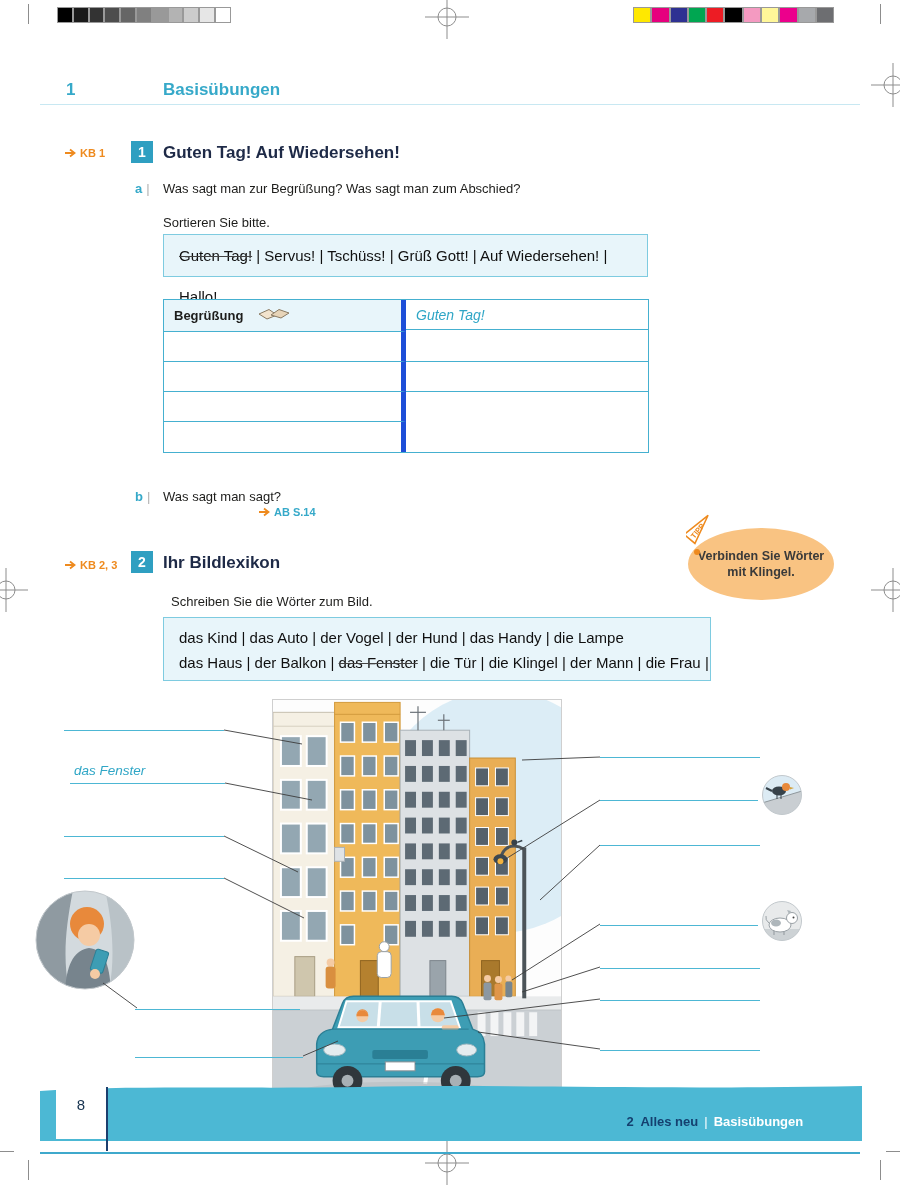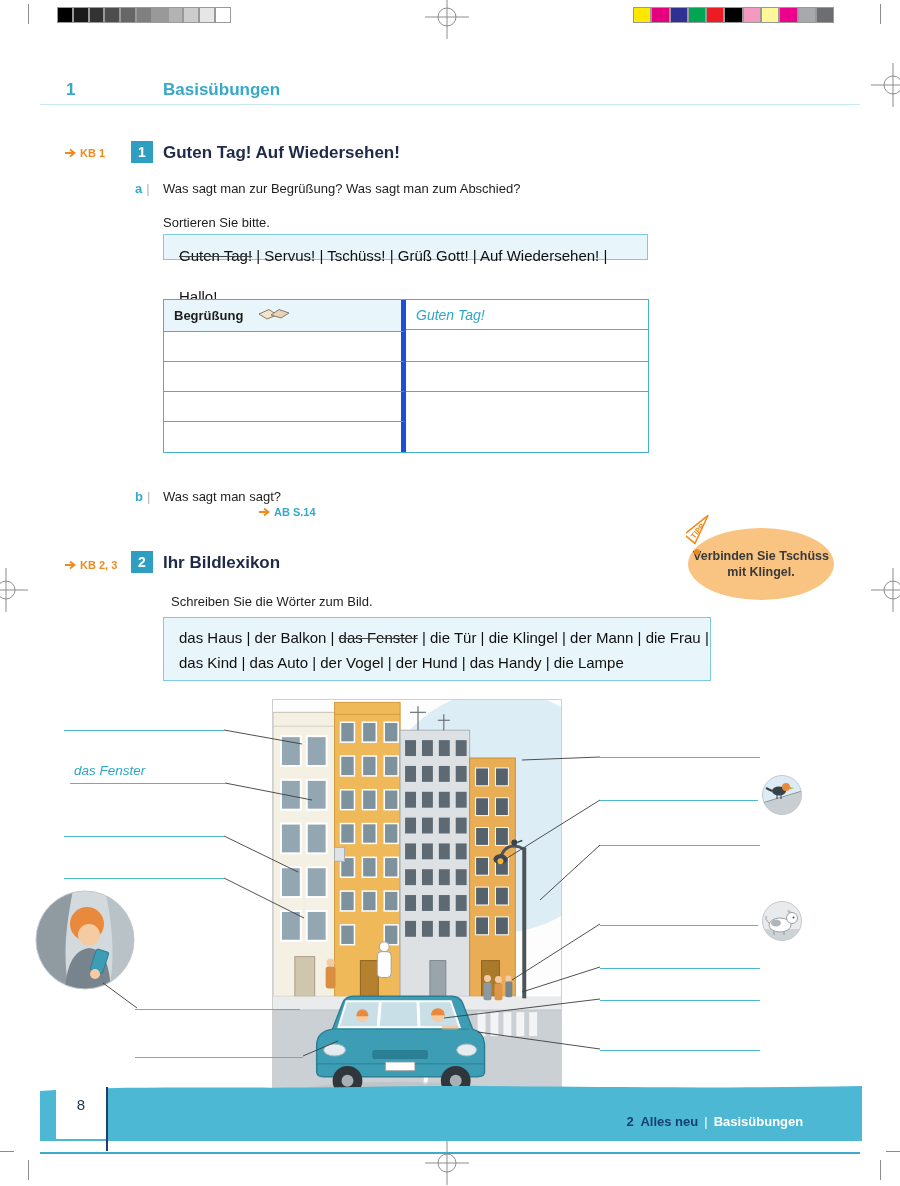--- a/index.html
+++ b/index.html
@@ -148,21 +148,21 @@
 
   <div class="badge" style="left:131px;top:141px;">1</div>
   <div class="ex-title" style="left:163px;top:143px;">Guten Tag! Auf Wiedersehen!</div>
 
   <div class="sub-label" style="left:135px;top:181px;">
     <span class="lbl">a</span><span class="pipe">|</span>
   </div>
   <div class="body-text" style="left:163px;top:181px;">Was sagt man zur Begrüßung? Was sagt man zum Abschied?</div>
   <div class="body-text" style="left:163px;top:215px;">Sortieren Sie bitte.</div>
 
-  <div class="wordbox" style="left:163px;top:234px;width:485px;height:26px;line-height:41px;">
+  <div class="wordbox" style="left:163px;top:234px;width:485px;height:43px;line-height:41px;">
     <span class="struck">Guten Tag!</span><span> | Servus! | Tschüss! | Grüß Gott! | Auf Wiedersehen! | Hallo!</span>
   </div>
 
   <div class="tbl">
     <div class="th">
       <span>Begrüßung</span>
       <span style="margin-left:14px;">
         <svg width="34" height="18" viewBox="0 0 34 18">
           <path d="M2,9 L12,4.5 L20,10 L10,14 Z" fill="#f2e3cd" stroke="#8a7a63" stroke-width="1"></path>
           <path d="M32,8 L22,4.5 L14,10 L24,13 Z" fill="#e7d4b8" stroke="#8a7a63" stroke-width="1"></path>
@@ -198,36 +198,36 @@
           <path d="M1,5 H9 M6,1.5 L10.5,5 L6,8.5" stroke="#ee8a1e" stroke-width="1.8" fill="none"></path>
         </svg>
       </span>
     <span>KB 2, 3</span>
   </div>
 
   <div class="badge" style="left:131px;top:551px;">2</div>
   <div class="ex-title" style="left:163px;top:553px;">Ihr Bildlexikon</div>
 
   <div class="tip-bubble">
-    <div>Verbinden Sie Tschüss</div>
+    <div>Verbinden Sie Wörter</div>
     <div>mit Klingel.</div>
   </div>
   <svg class="abs" style="left:686px;top:510px;" width="46" height="50">
     <g transform="rotate(-50 12 36)">
       <polygon points="12,18 42,24 12,32" fill="#fff" stroke="#ee8a1e" stroke-width="1.5"></polygon>
       <text x="15" y="28.5" font-size="7.5" fill="#ee8a1e" font-family="Liberation Sans, sans-serif" font-weight="bold">TIPP</text>
     </g>
     <circle cx="11" cy="42" r="3" fill="#ee8a1e"></circle>
   </svg>
 
   <div class="body-text" style="left:163px;top:594px;margin-left:8px;">Schreiben Sie die Wörter zum Bild.</div>
 
   <div class="wordbox" style="left:163px;top:617px;width:548px;height:64px;padding-top:7px;line-height:25px;">
+    <div>das Kind | das Auto | der Vogel | der Hund | das Handy | die Lampe</div>
     <div><span>das Haus | der Balkon | </span><span class="struck">das Fenster</span><span> | die Tür | die Klingel | der Mann | die Frau |</span></div>
-    <div>das Kind | das Auto | der Vogel | der Hund | das Handy | die Lampe</div>
   </div>
 
   <div class="illu">
     <svg width="288" height="408" viewBox="0 0 290 410">
       <circle cx="228" cy="112" r="122" fill="#dcedf6"></circle>
 
       <rect x="0" y="12" width="62" height="286" fill="#f5f0e4" stroke="#c5beae"></rect>
       <line x1="0" y1="26" x2="62" y2="26" stroke="#d8d1bf"></line>
       <g fill="#93a7b2" stroke="#ffffff" stroke-width="2">
         <rect x="8" y="36" width="20" height="30"></rect>

